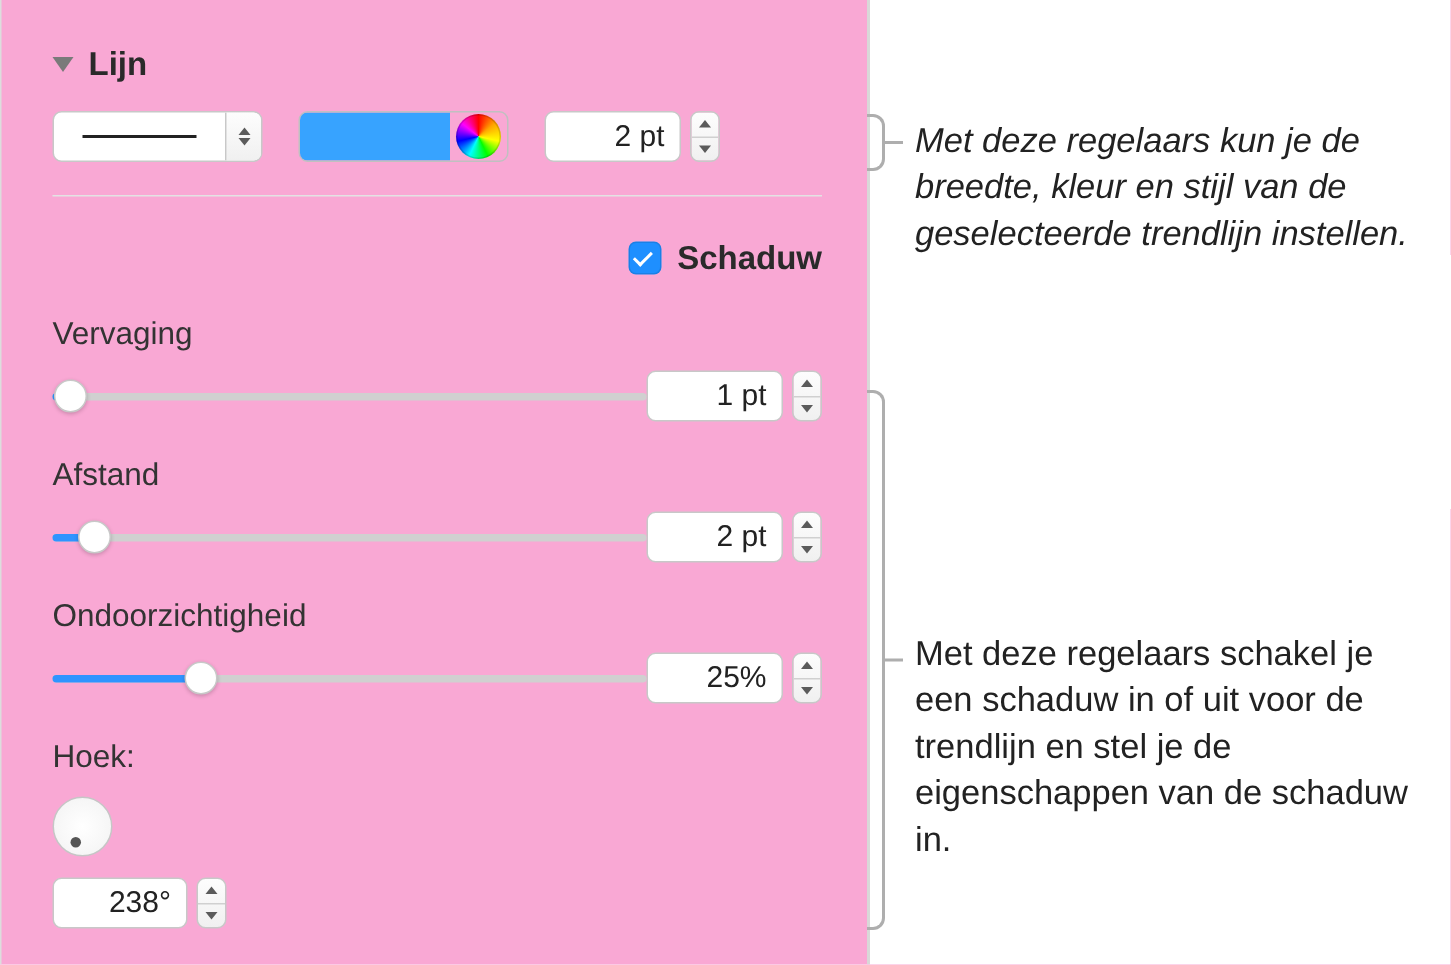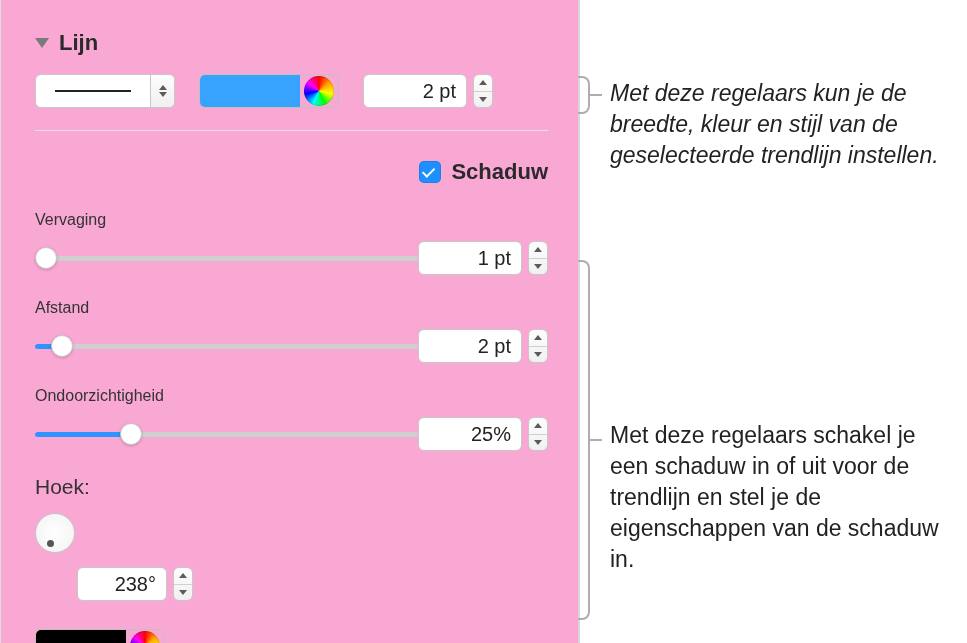--- a/index.html
+++ b/index.html
@@ -116,21 +116,21 @@
     margin: 0 4px;
     background: conic-gradient(red, orange, yellow, lime, cyan, blue, magenta, red);
     box-shadow: inset 0 0 0 1px rgba(0,0,0,0.15);
   }
   .stepper-field {
     display: flex;
     align-items: center;
     gap: 6px;
   }
   .num-input {
-    width: 104px;
+    width: 91px;
     height: 34px;
     border: 1px solid #c8c8c8;
     border-radius: 6px;
     text-align: right;
     padding: 0 10px;
     font-size: 20px;
     color: #222;
     background: #fff;
   }
   .stepper {
@@ -174,21 +174,21 @@
   .checkmark {
     width: 12px; height: 7px;
     border-left: 2.5px solid #fff;
     border-bottom: 2.5px solid #fff;
     transform: rotate(-45deg) translateY(-2px);
   }
   .control-group {
     margin-bottom: 24px;
   }
   .control-label {
-    font-size: 16px;
+    font-size: 21px;
     color: #333;
     margin-bottom: 12px;
     margin-top: 10px;
   }
   .control-row {
     display: flex;
     align-items: center;
   }
   .slider {
     flex: 1;
@@ -387,21 +387,21 @@
         </div>
       </div>
     </div>
 
     <div class="angle-row">
       <div class="angle-label">Hoek:</div>
       <div class="angle-dial">
         <div class="angle-dot"></div>
       </div>
       <div class="stepper-field">
-        <input class="num-input" style="width: 90px; margin-left: 42px;" value="238°">
+        <input class="num-input" style="width: 90px;" value="238°">
         <div class="stepper">
           <div class="stepper-btn">
               <div class="tri-up"></div>
             </div>
           <div class="stepper-btn">
               <div class="tri-down"></div>
             </div>
         </div>
       </div>
       <div style="flex:1"></div>

